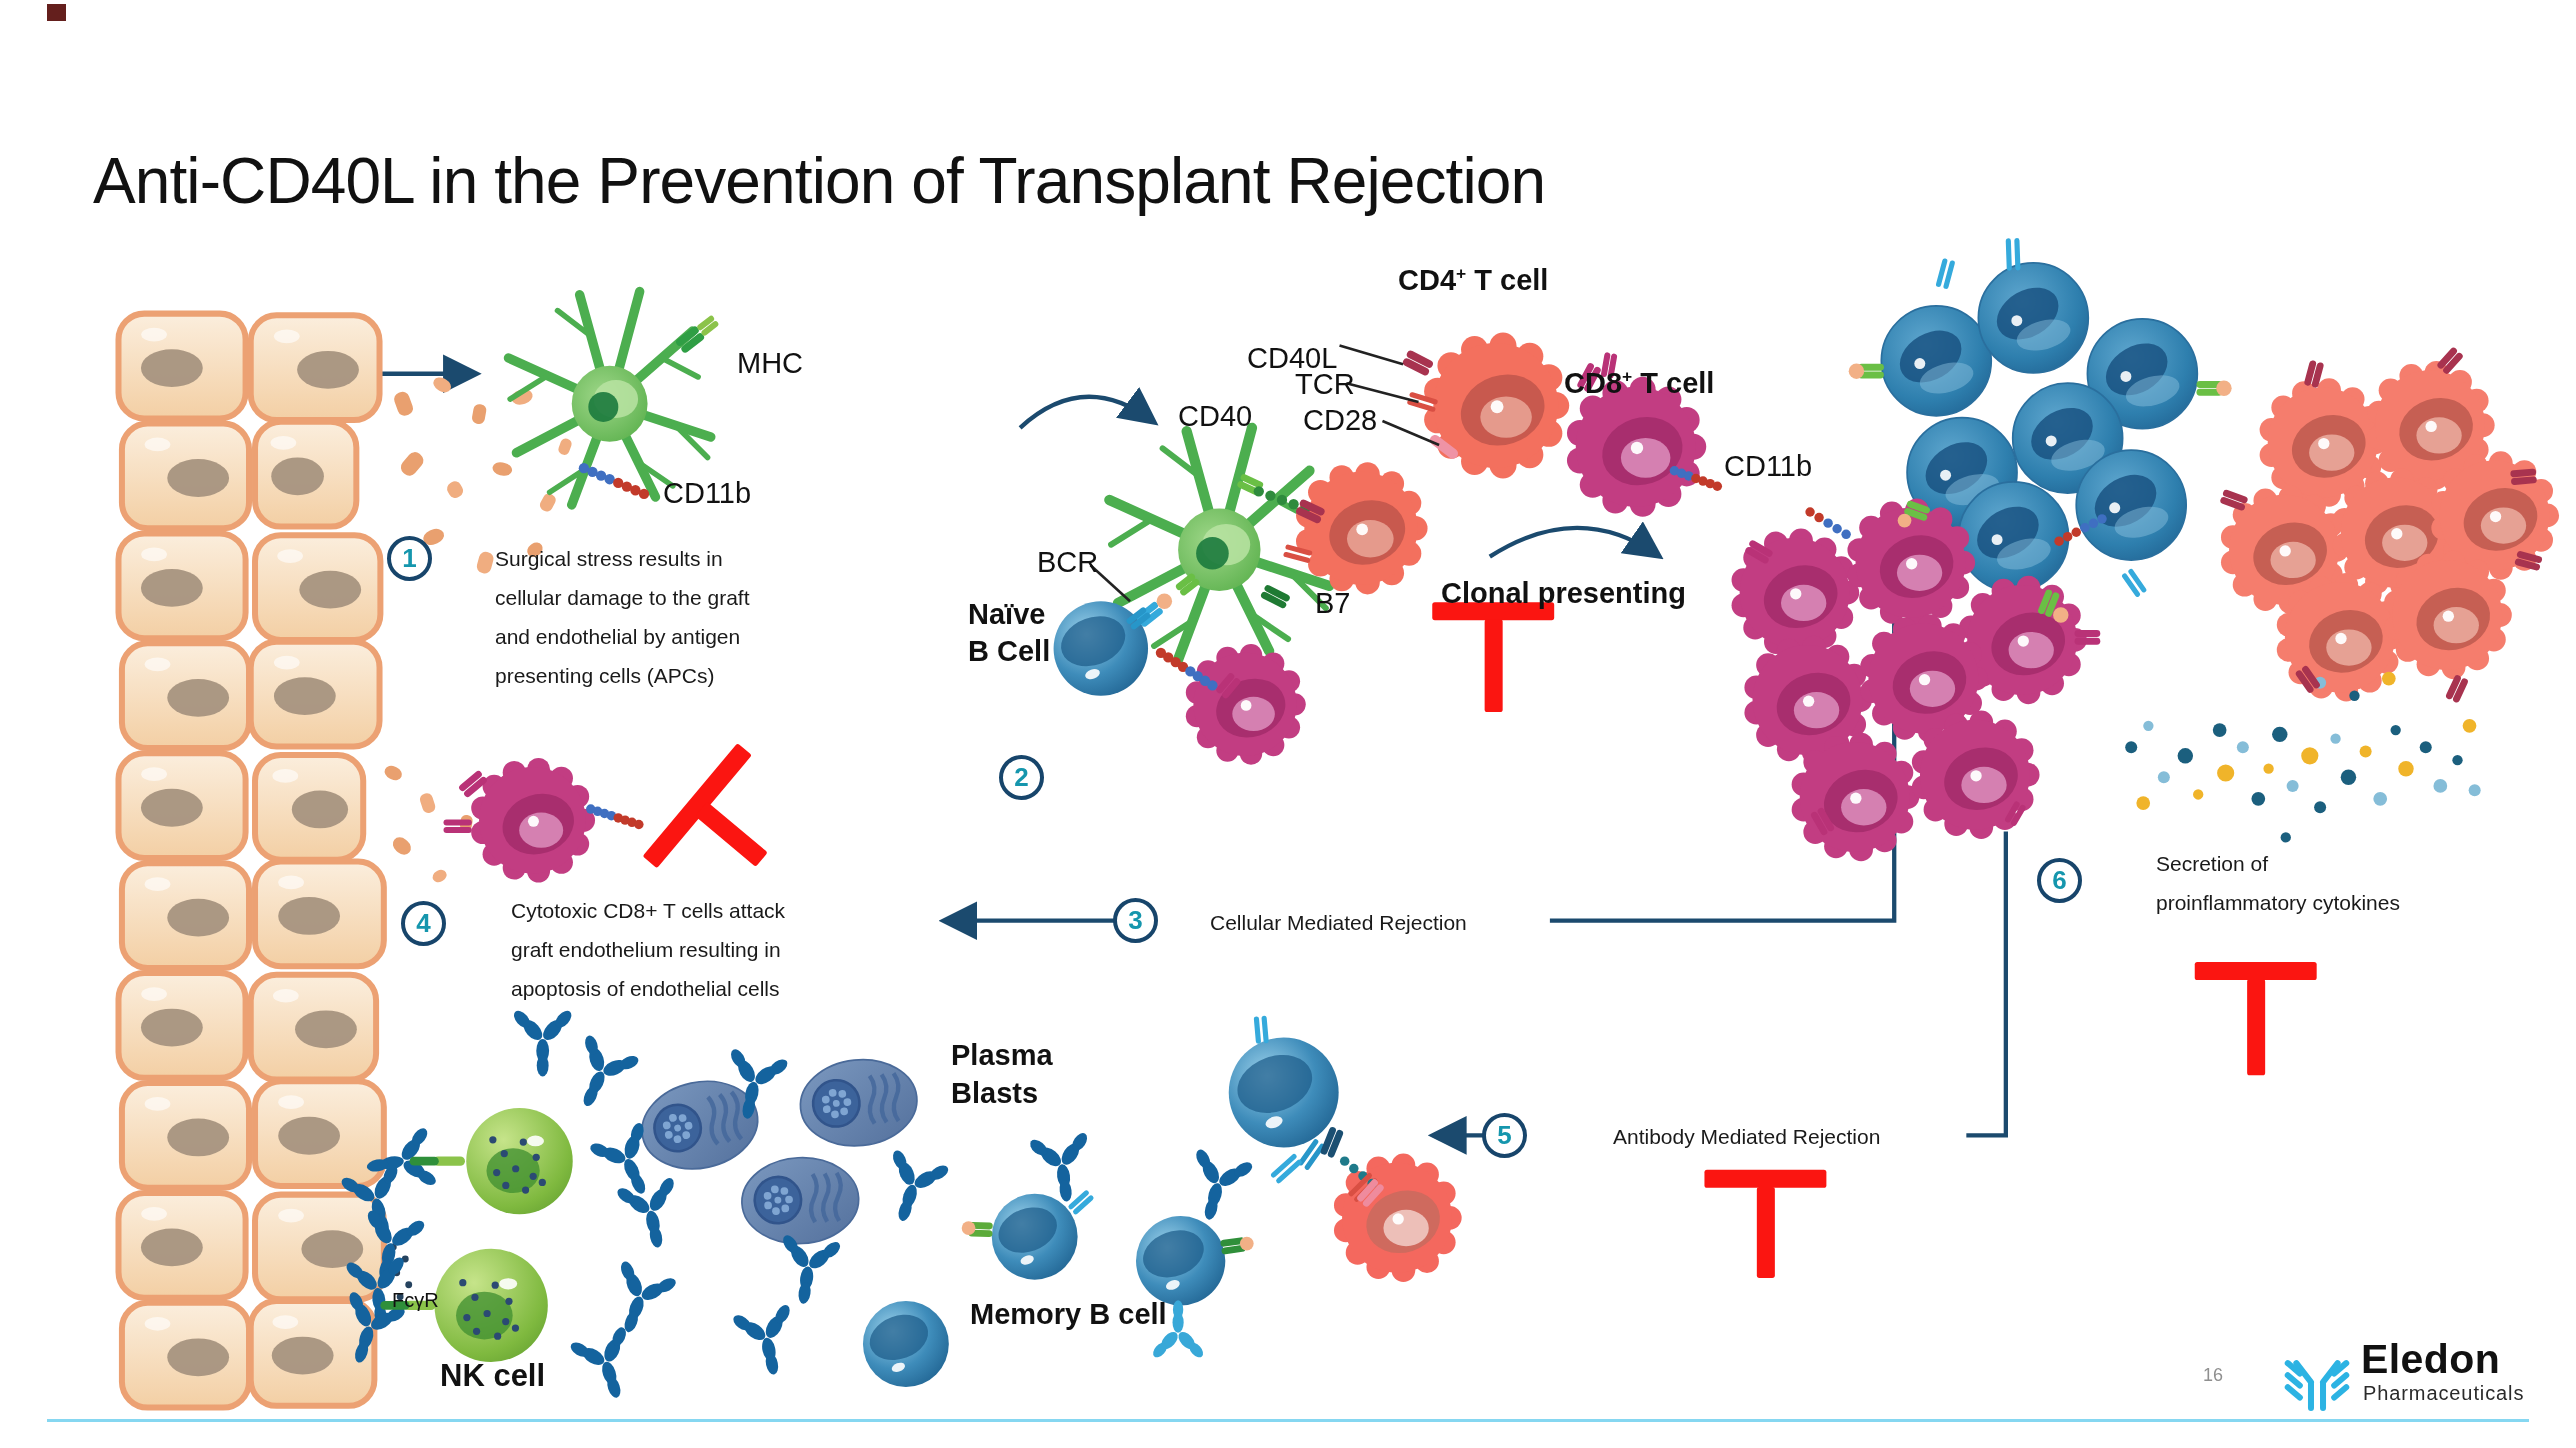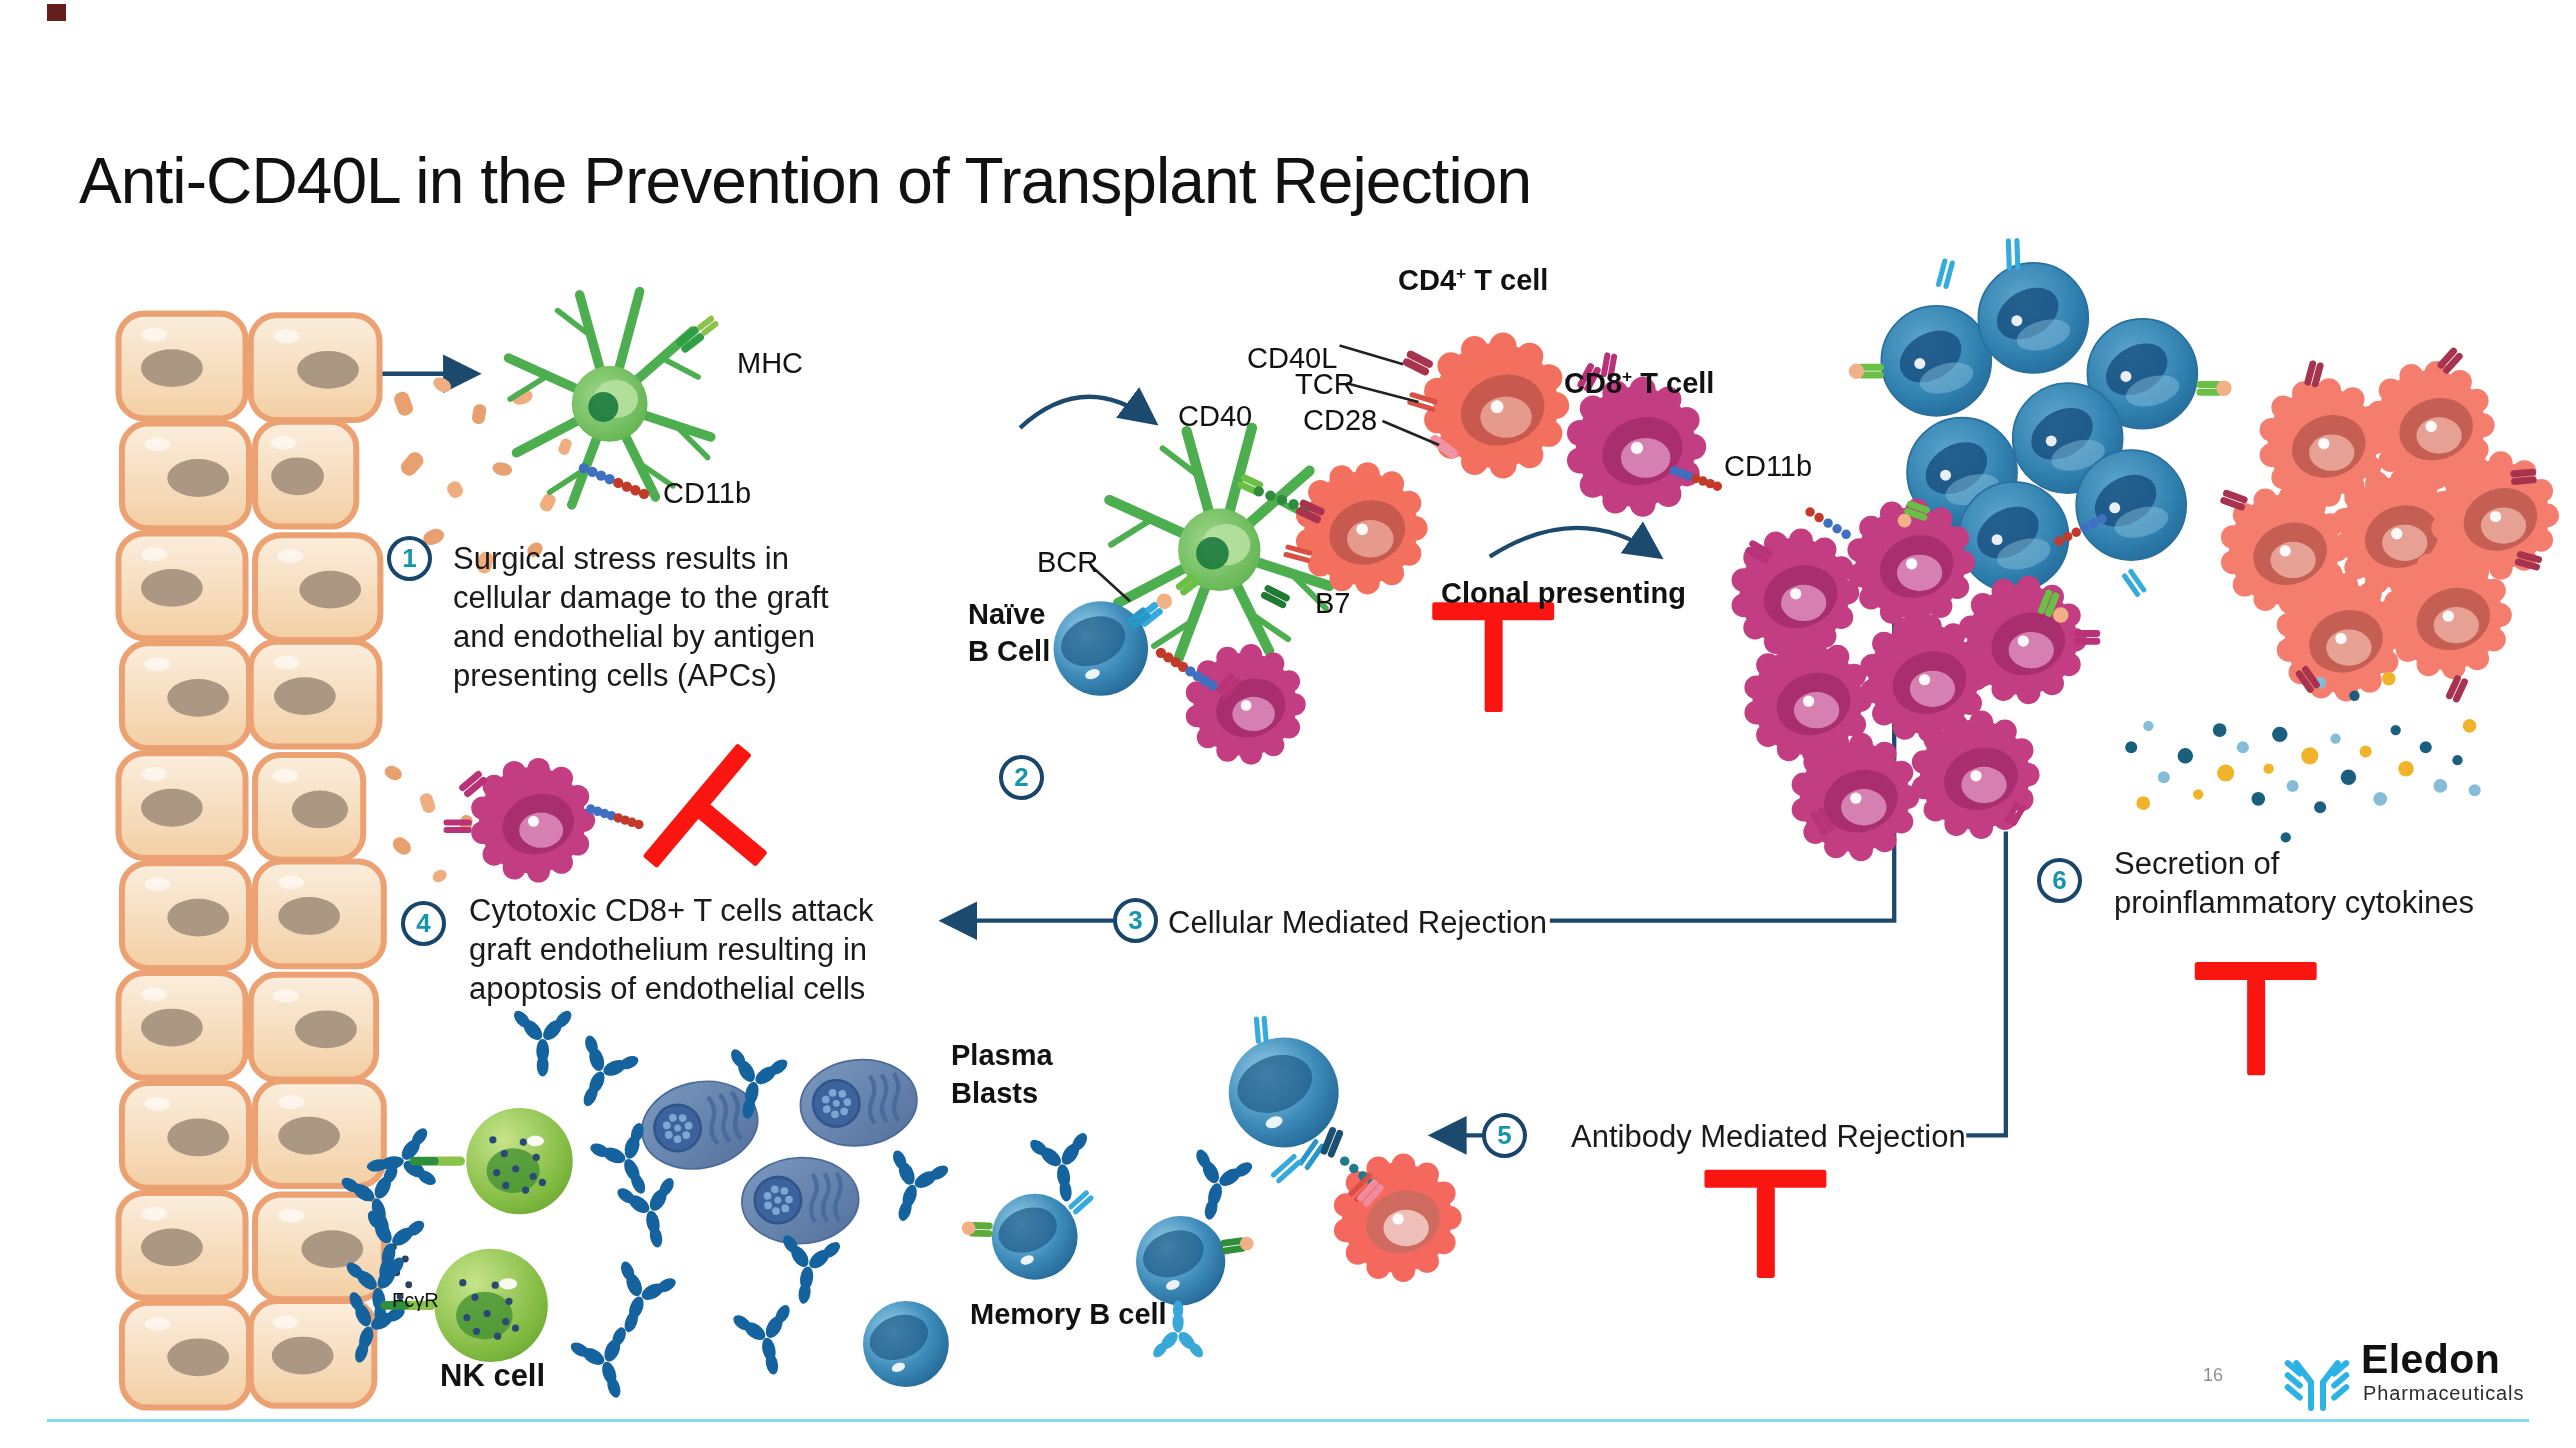--- a/index.html
+++ b/index.html
@@ -6,37 +6,37 @@
   .slide{position:relative;width:2576px;height:1449px;background:#ffffff;overflow:hidden;
          font-family:"Liberation Sans","DejaVu Sans",sans-serif;color:#1a1a1a;}
   .abs{position:absolute;white-space:nowrap;}
   .title{font-size:64px;font-weight:400;letter-spacing:-0.9px;color:#111;}
   .lbl{font-size:29px;color:#111;}
   .lbl-sm{font-size:20px;color:#111;margin-top:28px;}
   .bl{font-weight:700;}
   .step-circle{position:absolute;width:45px;height:45px;border-radius:50%;border:4.3px solid #17456b;
                box-sizing:border-box;display:flex;align-items:center;justify-content:center;
                font-size:26px;font-weight:700;color:#1596ad;background:#fff;}
-  .step-text{position:absolute;font-size:31px;line-height:39px;color:#1a1a1a;}
+  .step-text{position:absolute;font-size:21px;line-height:39px;color:#1a1a1a;margin-left:42px;}
   .corner-mark{position:absolute;left:47px;top:4.3px;width:19px;height:17px;background:#641f1d;}
   .footer-line{position:absolute;left:47px;top:1419px;width:2482px;height:2.6px;background:#86d7f1;}
   .page-num{font-size:18px;color:#8f8f8f;}
   .logo-name{font-size:41px;font-weight:700;color:#111;letter-spacing:0.4px;}
   .logo-sub{font-size:20px;color:#2b2b2b;letter-spacing:0.9px;}
   sup{font-size:0.6em;vertical-align:super;}
   #art{position:absolute;left:0;top:0;width:2576px;height:1449px;}
 </style>
 </head>
 <body>
 
 <div class="slide">
 
   <div class="corner-mark"></div>
 
-  <div class="abs title" style="left:79px;top:144px;">Anti-CD40L in the Prevention of Transplant Rejection</div>
+  <div class="abs title" style="left:93px;top:144px;">Anti-CD40L in the Prevention of Transplant Rejection</div>
 
   <svg id="art" viewBox="0 0 3000 1687">
     <defs>
       <marker id="ah" viewBox="0 0 10 10" refX="8" refY="5" markerWidth="9" markerHeight="9" orient="auto-start-reverse">
         <path d="M0,0 L10,5 L0,10 z" fill="#1b4a6e"></path>
       </marker>
       <linearGradient id="gPeach" x1="0" y1="0" x2="0" y2="1">
         <stop offset="0" stop-color="#fbeedd"></stop>
           <stop offset="1" stop-color="#f3cfa4"></stop>
       </linearGradient>

